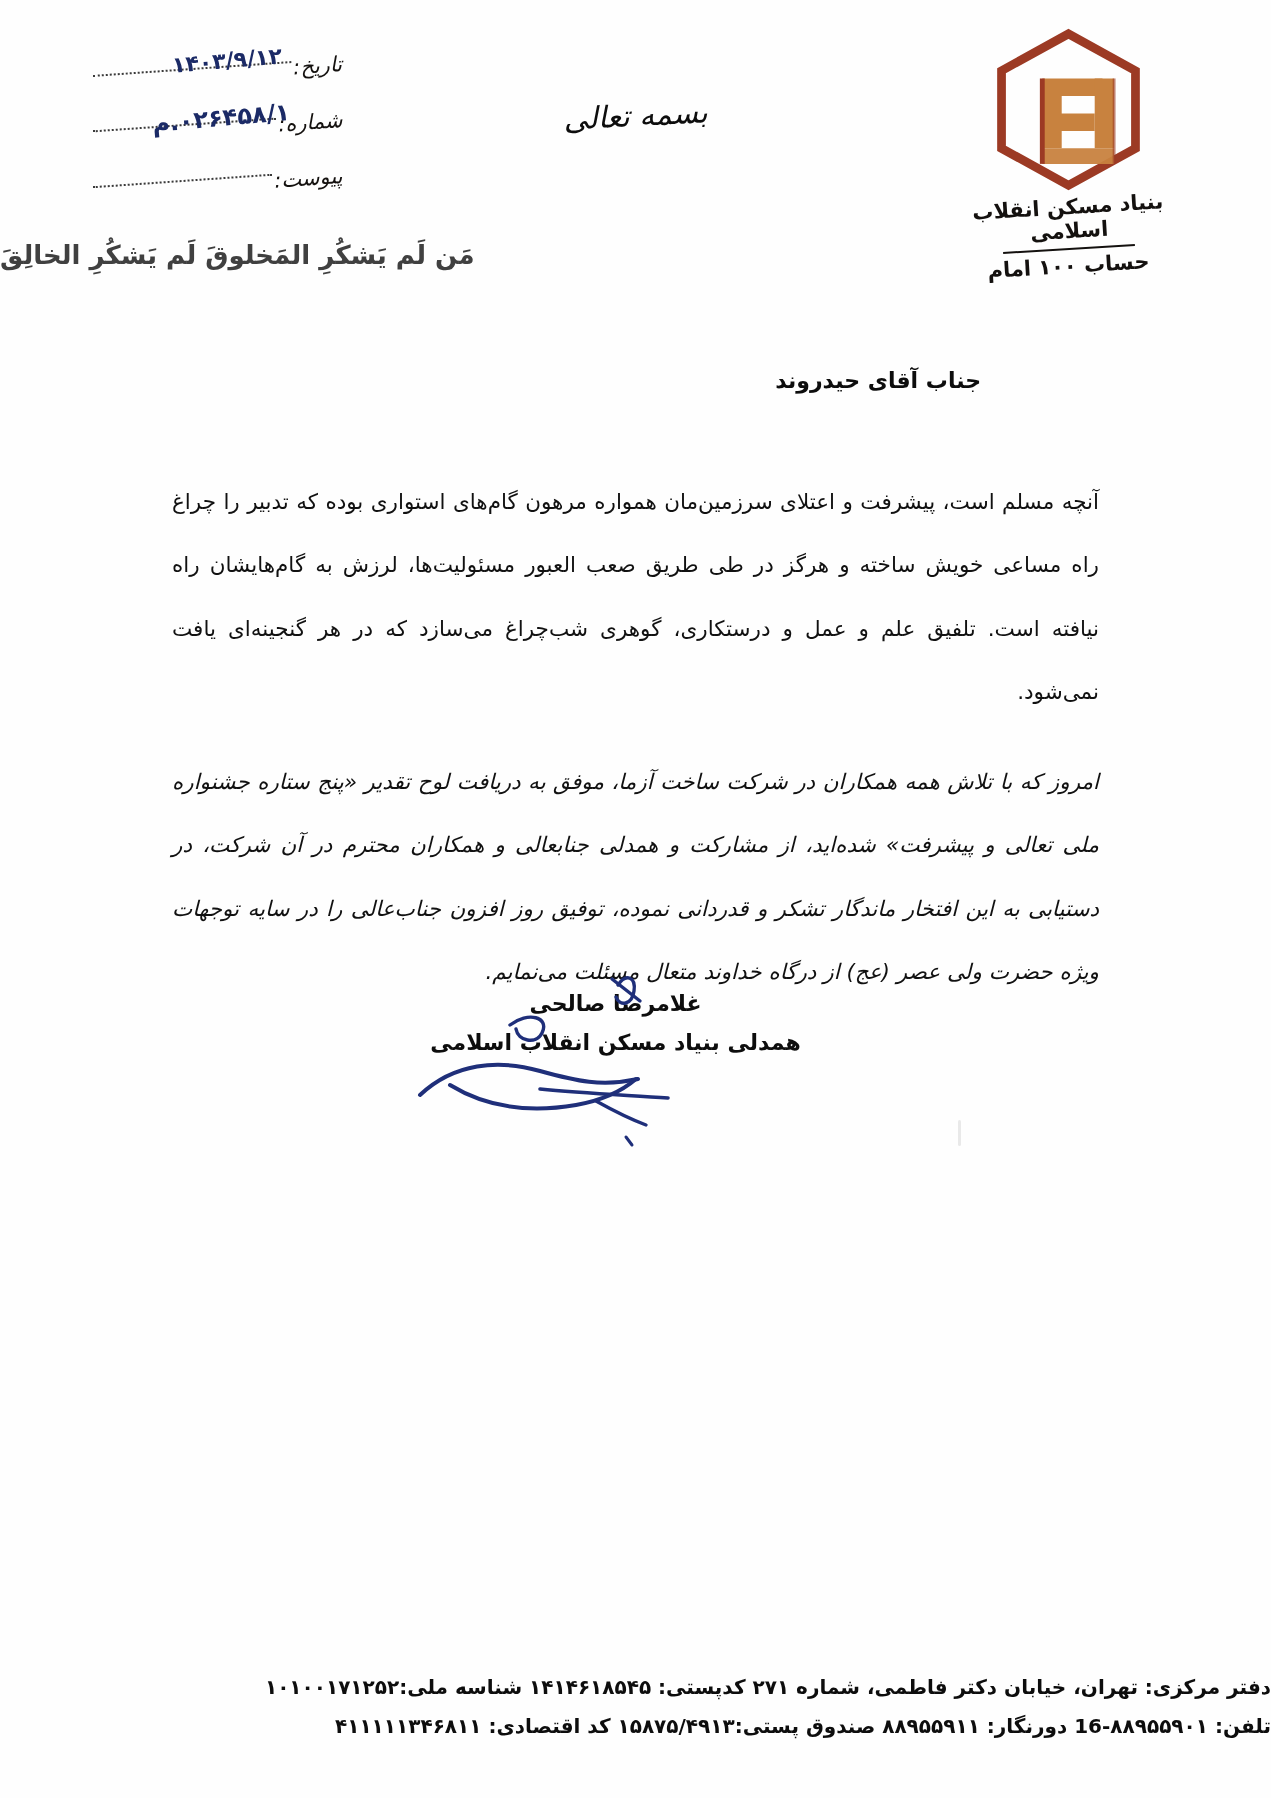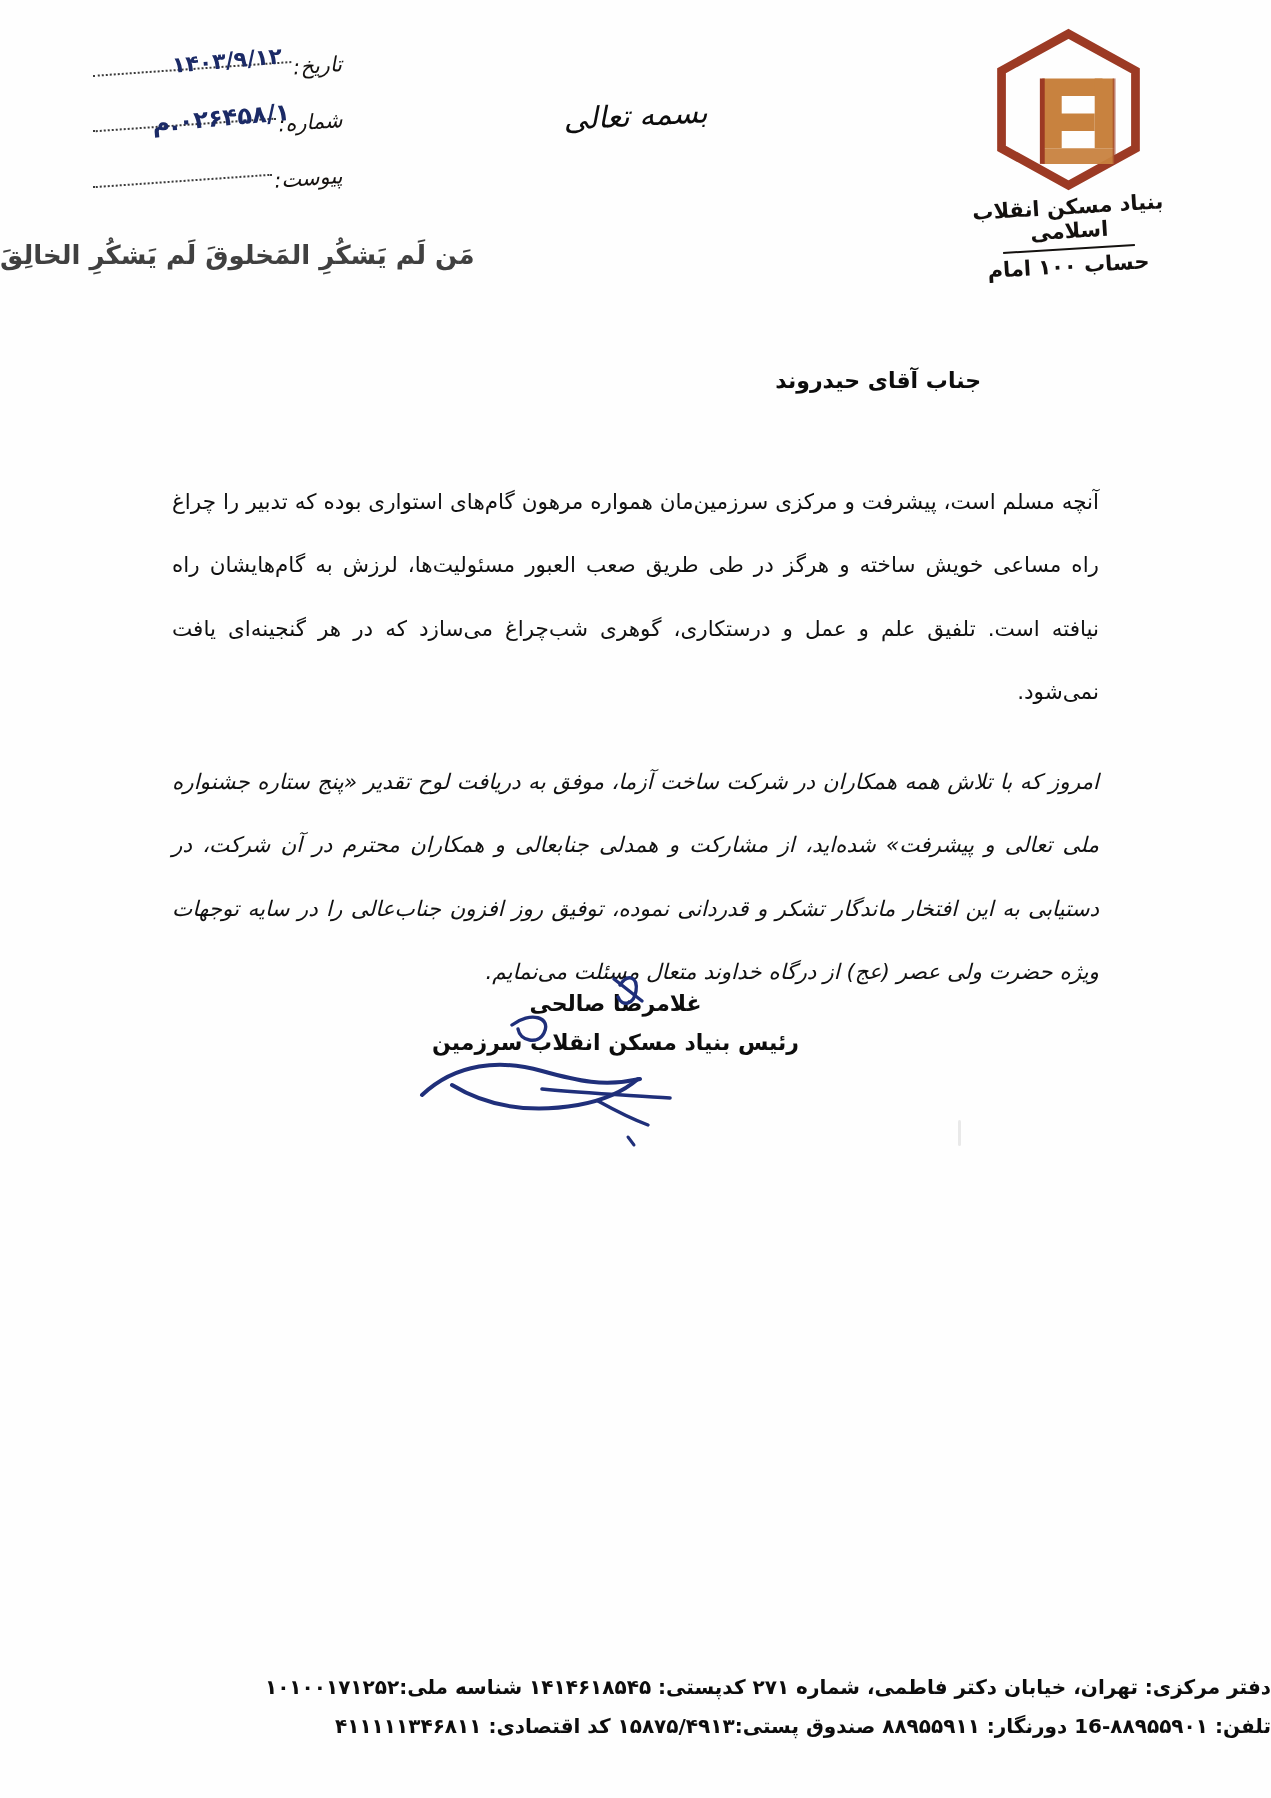--- a/index.html
+++ b/index.html
@@ -310,28 +310,28 @@
     <div class="basmala">بسمه تعالی</div>
 
     <div class="hadith">مَن لَم یَشکُرِ المَخلوقَ لَم یَشکُرِ الخالِقَ</div>
   </div>
 
   <div class="recipient">
     <div class="recipient-name">جناب آقای حیدروند</div>
   </div>
 
   <div class="letter-body">
-    <p class="para p1">آنچه مسلم است، پیشرفت و مرکزی سرزمین‌مان همواره مرهون گام‌های استواری بوده که تدبیر را چراغ راه مساعی خویش ساخته و هرگز در طی طریق صعب العبور مسئولیت‌ها، لرزش به گام‌هایشان راه نیافته است. تلفیق علم و عمل و درستکاری، گوهری شب‌چراغ می‌سازد که در هر گنجینه‌ای یافت نمی‌شود.</p>
+    <p class="para p1">آنچه مسلم است، پیشرفت و اعتلای سرزمین‌مان همواره مرهون گام‌های استواری بوده که تدبیر را چراغ راه مساعی خویش ساخته و هرگز در طی طریق صعب العبور مسئولیت‌ها، لرزش به گام‌هایشان راه نیافته است. تلفیق علم و عمل و درستکاری، گوهری شب‌چراغ می‌سازد که در هر گنجینه‌ای یافت نمی‌شود.</p>
     <p class="para p2">امروز که با تلاش همه همکاران در شرکت ساخت آزما، موفق به دریافت لوح تقدیر «پنج ستاره جشنواره ملی تعالی و پیشرفت» شده‌اید، از مشارکت و همدلی جنابعالی و همکاران محترم در آن شرکت، در دستیابی به این افتخار ماندگار تشکر و قدردانی نموده، توفیق روز افزون جناب‌عالی را در سایه توجهات ویژه حضرت ولی عصر (عج) از درگاه خداوند متعال مسئلت می‌نمایم.</p>
   </div>
 
   <div class="signature">
     <div class="sig-inner">
       <div class="sig-name">غلامرضا صالحی</div>
-      <div class="sig-role">رئیس بنیاد مسکن انقلاب سرزمین</div>
+      <div class="sig-role">همدلی بنیاد مسکن انقلاب اسلامی</div>
 
       <div class="sig-mark">
         <svg viewBox="0 0 330 185" xmlns="http://www.w3.org/2000/svg">
           <g fill="none" stroke="#1f2f7a" stroke-width="3.4" stroke-linecap="round" stroke-linejoin="round">
 
             <path d="M228 18 C236 6, 246 10, 244 24 C242 38, 230 40, 226 30"></path>
             <path d="M222 12 L250 34"></path>
 
             <path d="M120 58 C138 44, 160 50, 152 66 C146 78, 128 74, 126 62"></path>
 

